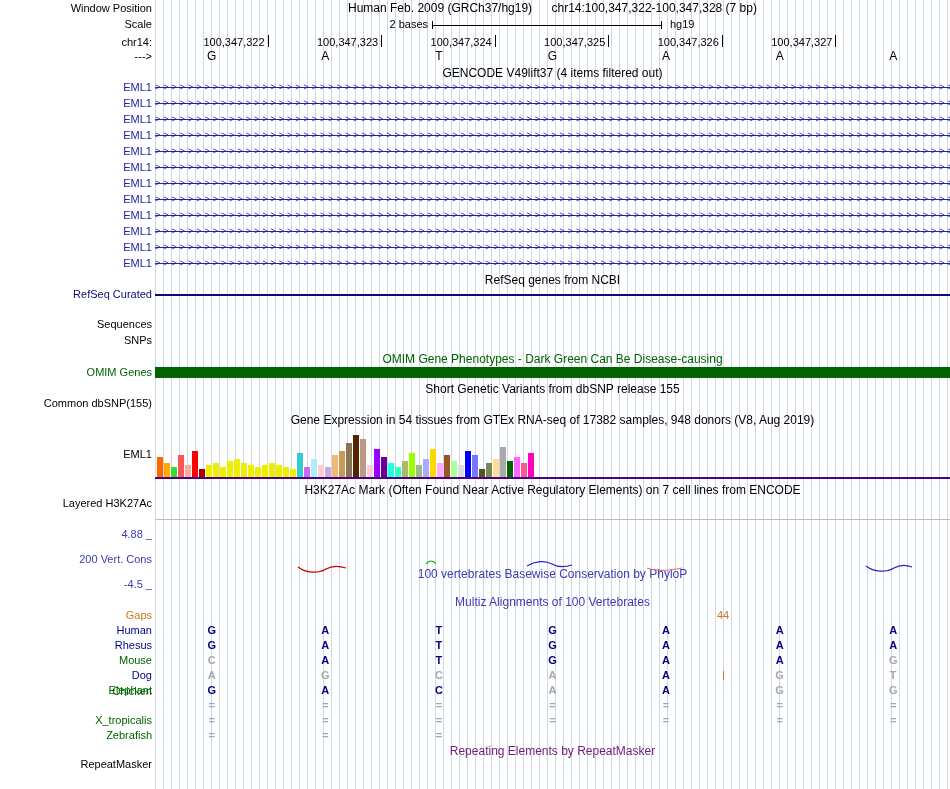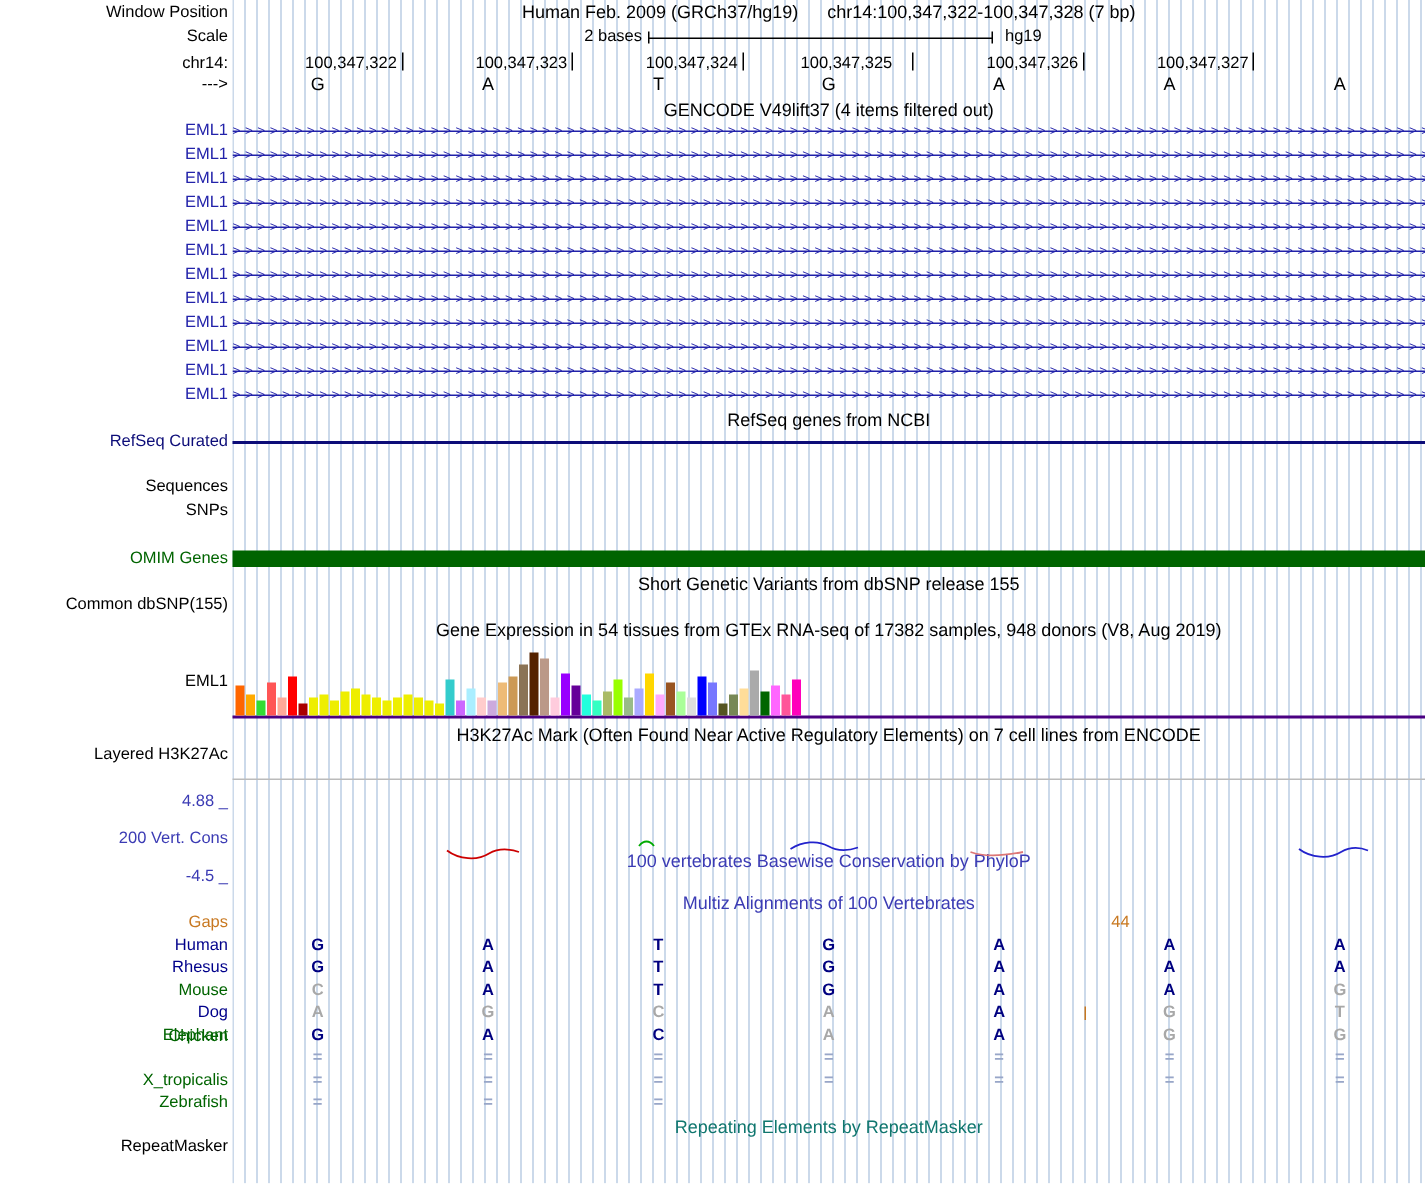--- a/index.html
+++ b/index.html
@@ -9,21 +9,21 @@
     font-family:"Liberation Sans", sans-serif; font-size:11px; color:#000;
     overflow:hidden;
   }
   #grid {
     position:absolute; left:155px; top:0; width:795px; height:789px;
     background-image:repeating-linear-gradient(to right,#cbd9ea 0,#cbd9ea 1px,transparent 1px,transparent 8px);
   }
   .llabel { position:absolute; right:798px; white-space:nowrap; line-height:13px; text-align:right; }
   .hdr { position:absolute; left:155px; width:795px; text-align:center; font-size:12px; line-height:14px; white-space:nowrap; }
   .abs { position:absolute; }
-  .center-x { transform:translateX(-50%);margin-left:24px; }
+  .center-x { transform:translateX(-50%); }
 </style>
 </head>
 <body>
 
 <div id="app">
   <div id="grid" style="background-image: repeating-linear-gradient(to right, rgb(203, 217, 234) 0px, rgb(203, 217, 234) 1px, transparent 1px, transparent 8px);"></div>
 
   <div class="hdr" style="top:1px">
     <span>Human Feb. 2009 (GRCh37/hg19)</span>
     <span style="margin-left:16px">chr14:100,347,322-100,347,328 (7 bp)</span>
@@ -52,34 +52,35 @@
     <div class="llabel" style="top: 397px; color: rgb(0, 0, 0);">Common dbSNP(155)</div>
     <div class="llabel" style="top: 448px; color: rgb(0, 0, 0);">EML1</div>
     <div class="llabel" style="top: 497px; color: rgb(0, 0, 0);">Layered H3K27Ac</div>
     <div class="llabel" style="top: 528px; color: rgb(59, 59, 180);">4.88 _</div>
     <div class="llabel" style="top: 553px; color: rgb(59, 59, 180);">200 Vert. Cons</div>
     <div class="llabel" style="top: 578px; color: rgb(59, 59, 180);">-4.5 _</div>
     <div class="llabel" style="top: 609px; color: rgb(200, 120, 32);">Gaps</div>
     <div class="llabel" style="top: 758px; color: rgb(0, 0, 0);">RepeatMasker</div>
     <div class="hdr" style="top: 66px; color: rgb(0, 0, 0);">GENCODE V49lift37 (4 items filtered out)</div>
     <div class="hdr" style="top: 273px; color: rgb(0, 0, 0);">RefSeq genes from NCBI</div>
+    <div class="hdr" style="top: 352px; color: rgb(0, 100, 0);">OMIM Gene Phenotypes - Dark Green Can Be Disease-causing</div>
     <div class="hdr" style="top: 382px; color: rgb(0, 0, 0);">Short Genetic Variants from dbSNP release 155</div>
     <div class="hdr" style="top: 413px; color: rgb(0, 0, 0);">Gene Expression in 54 tissues from GTEx RNA-seq of 17382 samples, 948 donors (V8, Aug 2019)</div>
     <div class="hdr" style="top: 483px; color: rgb(0, 0, 0);">H3K27Ac Mark (Often Found Near Active Regulatory Elements) on 7 cell lines from ENCODE</div>
     <div class="hdr" style="top: 528px; color: rgb(59, 59, 180); margin-top: 39px;">100 vertebrates Basewise Conservation by PhyloP</div>
     <div class="hdr" style="top: 595px; color: rgb(59, 59, 180);">Multiz Alignments of 100 Vertebrates</div>
-    <div class="hdr" style="top: 744px; color: #0f766e;">Repeating Elements by RepeatMasker</div>
+    <div class="hdr" style="top: 744px; color: #701a75;">Repeating Elements by RepeatMasker</div>
     <div style="position: absolute; left: 267.571px; top: 35px; width: 1px; height: 12px; background: rgb(0, 0, 0);"></div>
     <div style="position: absolute; left: 182.571px; top: 36px; width: 82px; text-align: right;">100,347,322</div>
     <div style="position: absolute; left: 381.143px; top: 35px; width: 1px; height: 12px; background: rgb(0, 0, 0);"></div>
     <div style="position: absolute; left: 296.143px; top: 36px; width: 82px; text-align: right;">100,347,323</div>
     <div style="position: absolute; left: 494.714px; top: 35px; width: 1px; height: 12px; background: rgb(0, 0, 0);"></div>
     <div style="position: absolute; left: 409.714px; top: 36px; width: 82px; text-align: right;">100,347,324</div>
     <div style="position: absolute; left: 608.286px; top: 35px; width: 1px; height: 12px; background: rgb(0, 0, 0);"></div>
-    <div style="position: absolute; left: 523.286px; top: 36px; width: 82px; text-align: center;">100,347,325</div>
+    <div style="position: absolute; left: 523.286px; top: 36px; width: 82px; text-align: right;">100,347,325</div>
     <div style="position: absolute; left: 721.857px; top: 35px; width: 1px; height: 12px; background: rgb(0, 0, 0);"></div>
     <div style="position: absolute; left: 636.857px; top: 36px; width: 82px; text-align: right;">100,347,326</div>
     <div style="position: absolute; left: 835.429px; top: 35px; width: 1px; height: 12px; background: rgb(0, 0, 0);"></div>
     <div style="position: absolute; left: 750.429px; top: 36px; width: 82px; text-align: right;">100,347,327</div>
     <div style="position: absolute; left: 211.786px; top: 49px; transform: translateX(-50%); font-size: 12px;">G</div>
     <div style="position: absolute; left: 325.357px; top: 49px; transform: translateX(-50%); font-size: 12px;">A</div>
     <div style="position: absolute; left: 438.929px; top: 49px; transform: translateX(-50%); font-size: 12px;">T</div>
     <div style="position: absolute; left: 552.5px; top: 49px; transform: translateX(-50%); font-size: 12px;">G</div>
     <div style="position: absolute; left: 666.071px; top: 49px; transform: translateX(-50%); font-size: 12px;">A</div>
     <div style="position: absolute; left: 779.643px; top: 49px; transform: translateX(-50%); font-size: 12px;">A</div>

